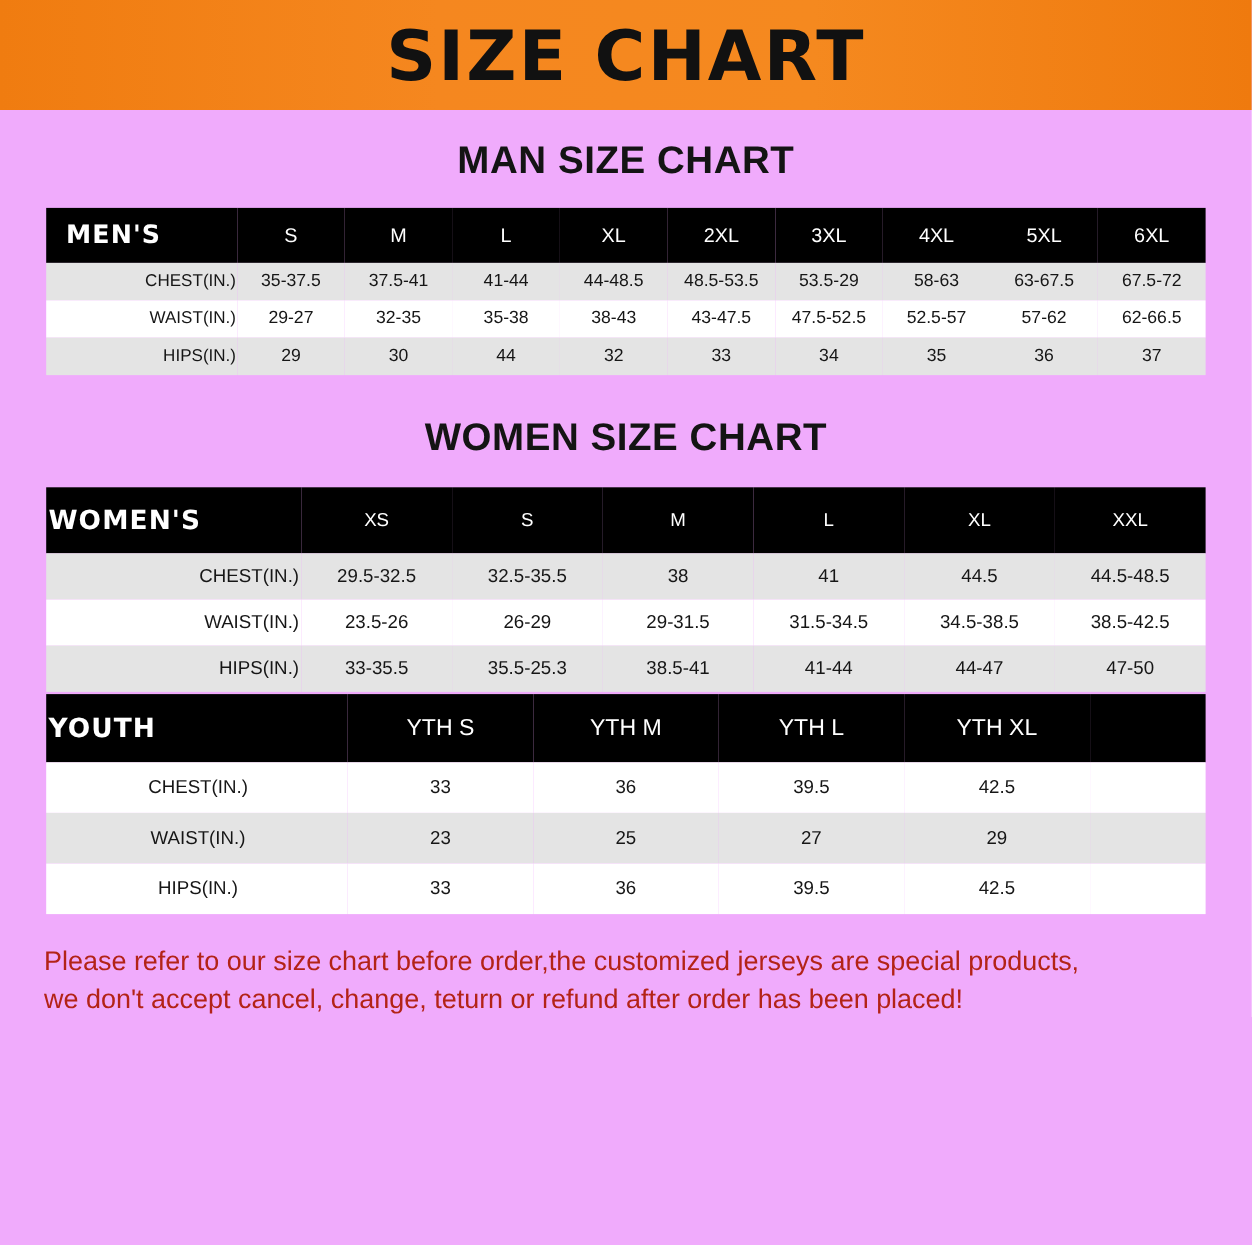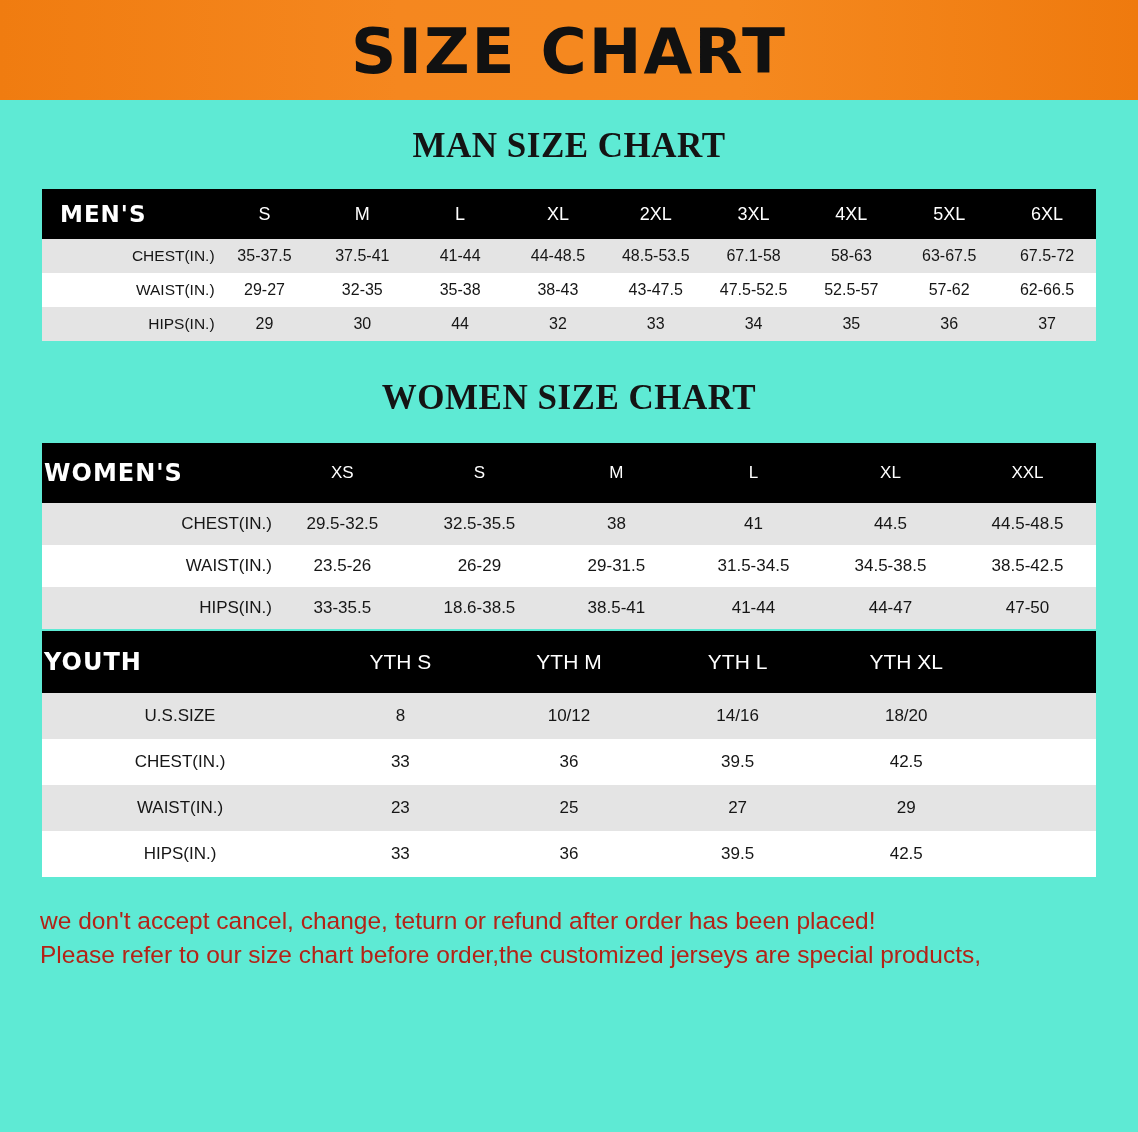--- a/index.html
+++ b/index.html
@@ -11,21 +11,21 @@
     height: 1132px;
     background: #ffffff;
     font-family: "Liberation Sans", sans-serif;
     overflow: hidden;
   }
 
   .page {
     position: relative;
     width: 1138px;
     height: 1132px;
-    background: #5eead4;
+    background: #f0abfc;
   }
 
   
   .banner {
     width: 100%;
     height: 100px;
     background: linear-gradient(90deg, #f07c10 0%, #f5871f 35%, #f5891f 65%, #ef7a0e 100%);
     display: flex;
     align-items: center;
     justify-content: center;
@@ -37,21 +37,21 @@
     font-size: 63px;
     letter-spacing: 2px;
     color: #111111;
     line-height: 1;
     margin-top: 2px;
   }
 
   
   .section-title {
     text-align: center;
-    font-family: Liberation Serif, serif;
+    font-family: Liberation Sans, sans-serif;
     font-weight: bold;
     color: #141414;
     letter-spacing: 0.5px;
   }
   .title-man {
     font-size: 35px;
     margin-top: 26px;
     margin-bottom: 22px;
   }
   .title-women {
@@ -182,21 +182,21 @@
         </tr>
       </thead>
       <tbody>
         <tr class="shade-a">
           <td class="row-label">CHEST(IN.)</td>
           <td>35-37.5</td>
           <td>37.5-41</td>
           <td>41-44</td>
           <td>44-48.5</td>
           <td>48.5-53.5</td>
-          <td>67.1-58</td>
+          <td>53.5-29</td>
           <td>58-63</td>
           <td>63-67.5</td>
           <td>67.5-72</td>
         </tr>
         <tr class="shade-b">
           <td class="row-label">WAIST(IN.)</td>
           <td>29-27</td>
           <td>32-35</td>
           <td>35-38</td>
           <td>38-43</td>
@@ -260,21 +260,21 @@
           <td>23.5-26</td>
           <td>26-29</td>
           <td>29-31.5</td>
           <td>31.5-34.5</td>
           <td>34.5-38.5</td>
           <td>38.5-42.5</td>
         </tr>
         <tr class="shade-a">
           <td class="row-label">HIPS(IN.)</td>
           <td>33-35.5</td>
-          <td>18.6-38.5</td>
+          <td>35.5-25.3</td>
           <td>38.5-41</td>
           <td>41-44</td>
           <td>44-47</td>
           <td>47-50</td>
         </tr>
       </tbody>
     </table>
   </div>
 
   <div class="table-wrap">
@@ -291,28 +291,20 @@
         <tr>
           <th class="row-label">YOUTH</th>
           <th>YTH S</th>
           <th>YTH M</th>
           <th>YTH L</th>
           <th>YTH XL</th>
           <th></th>
         </tr>
       </thead>
       <tbody>
-        <tr class="shade-a">
-          <td class="row-label">U.S.SIZE</td>
-          <td>8</td>
-          <td>10/12</td>
-          <td>14/16</td>
-          <td>18/20</td>
-          <td></td>
-        </tr>
         <tr class="shade-b">
           <td class="row-label">CHEST(IN.)</td>
           <td>33</td>
           <td>36</td>
           <td>39.5</td>
           <td>42.5</td>
           <td></td>
         </tr>
         <tr class="shade-a">
           <td class="row-label">WAIST(IN.)</td>
@@ -328,17 +320,17 @@
           <td>36</td>
           <td>39.5</td>
           <td>42.5</td>
           <td></td>
         </tr>
       </tbody>
     </table>
   </div>
 
   <div class="note">
+    <div>Please refer to our size chart before order,the customized jerseys are special products,</div>
     <div>we don't accept cancel, change, teturn or refund after order has been placed!</div>
-    <div>Please refer to our size chart before order,the customized jerseys are special products,</div>
   </div>
 
 </div>
 
 </body></html>

